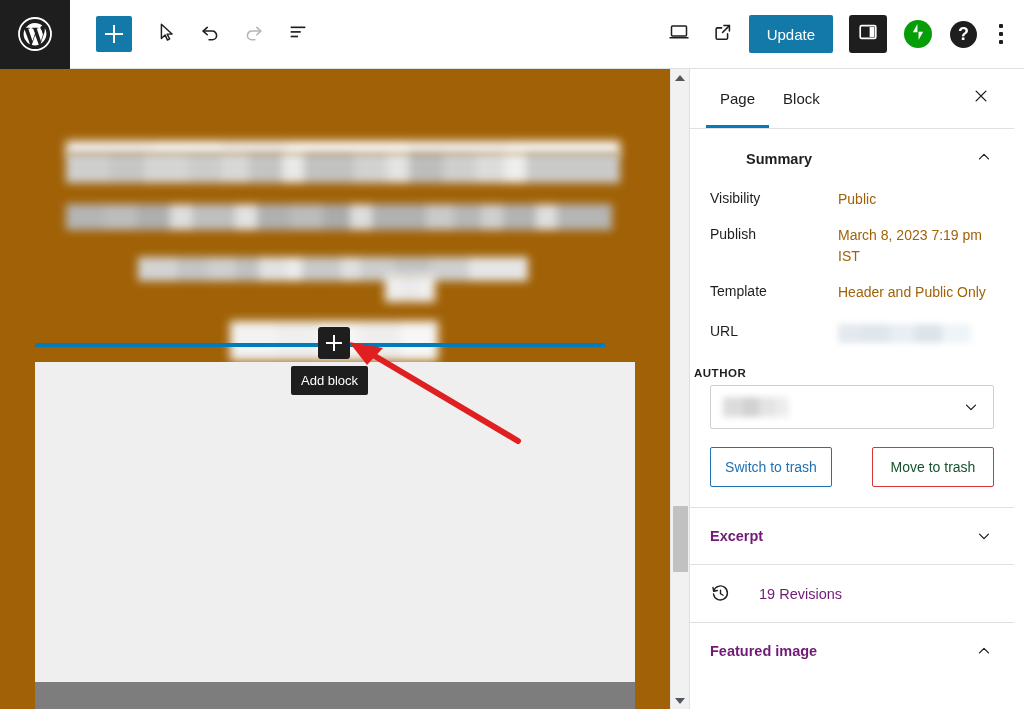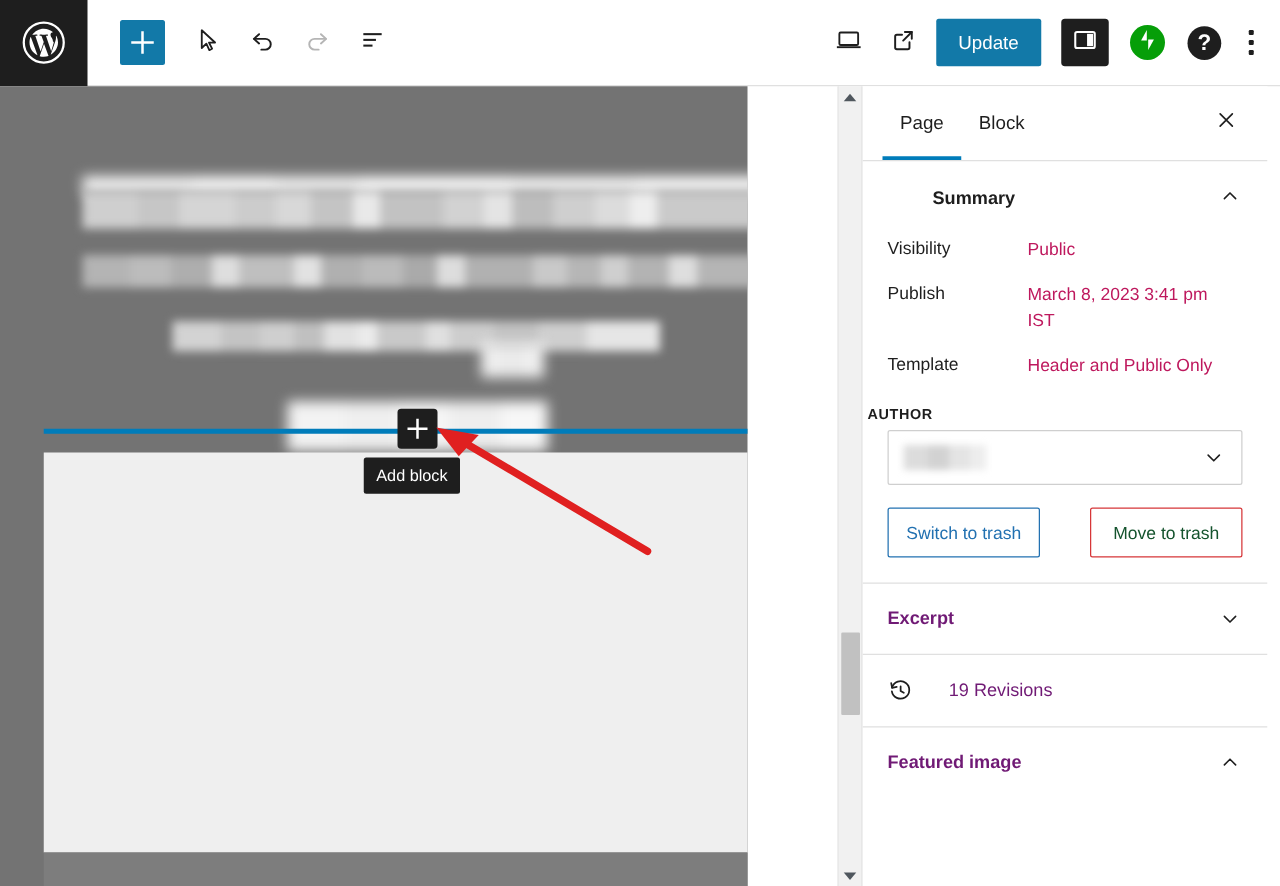--- a/index.html
+++ b/index.html
@@ -91,22 +91,22 @@
     width: 26px; height: 34px;
     display: flex; flex-direction: column; align-items: center; justify-content: center;
     gap: 4px; cursor: pointer; margin-left: 2px;
   }
   .kebab i { width: 4px; height: 4px; background: #1e1e1e; border-radius: 1px; display: block; }
 
   
   .canvas {
     position: absolute;
     top: 69px; left: 0;
-    width: 598px; height: 640px;
-    background: #737373;
+    width: 670px; height: 640px;
+    background: #a16207;
     overflow: hidden;
   }
   
   .redact {
     position: absolute;
     background-repeat: no-repeat;
     opacity: 1;
   }
   .redact.l1 {
     left: 66px; top: 84px; width: 554px; height: 30px;
@@ -294,28 +294,29 @@
   .chev {
     margin-left: auto; width: 20px; height: 20px;
     display: flex; align-items: center; justify-content: center;
   }
 
   .field-row {
     display: flex;
     padding: 8px 20px;
     font-size: 14px;
     align-items: flex-start;
+    gap: 16px;
   }
   .field-label {
     width: 112px; flex: 0 0 112px;
     color: #1e1e1e;
     padding-top: 1px;
   }
   .field-value {
-    color: #be185d;
+    color: #a16207;
     cursor: pointer;
     line-height: 1.45;
   }
   .blur-url {
     width: 133px; height: 19px;
     background: linear-gradient(90deg, #e3e9ee 0 18%, #dfe6ec 18% 38%, #e8eef3 38% 58%, #dde5eb 58% 78%, #eff4f8 78% 100%);
     filter: blur(3px);
     margin-top: 2px;
   }
 
@@ -557,28 +558,32 @@
       </span>
     </div>
 
     <div class="field-row">
       <span class="field-label">Visibility</span>
       <span class="field-value">Public</span>
     </div>
 
     <div class="field-row">
       <span class="field-label">Publish</span>
-      <span class="field-value" style="width:160px">March 8, 2023 3:41 pm IST</span>
+      <span class="field-value" style="width:160px">March 8, 2023 7:19 pm IST</span>
     </div>
 
     <div class="field-row">
       <span class="field-label">Template</span>
       <span class="field-value">Header and Public Only</span>
     </div>
 
+    <div class="field-row" style="padding-top:12px">
+      <span class="field-label">URL</span>
+      <span class="blur-url"></span>
+    </div>
 
     <div class="author-label">AUTHOR</div>
 
     <div class="author-select">
       <span class="author-blur"></span>
       <span class="chev">
         <svg width="18" height="18" viewBox="0 0 24 24">
           <path d="M6 9.5 L12 15.5 L18 9.5" fill="none" stroke="#1e1e1e" stroke-width="1.7" stroke-linecap="round" stroke-linejoin="round"></path>
         </svg>
       </span>

